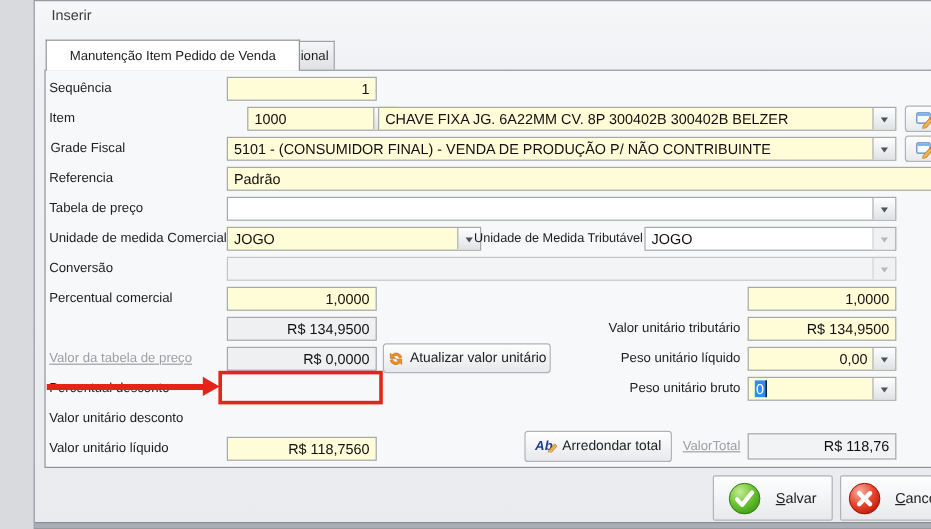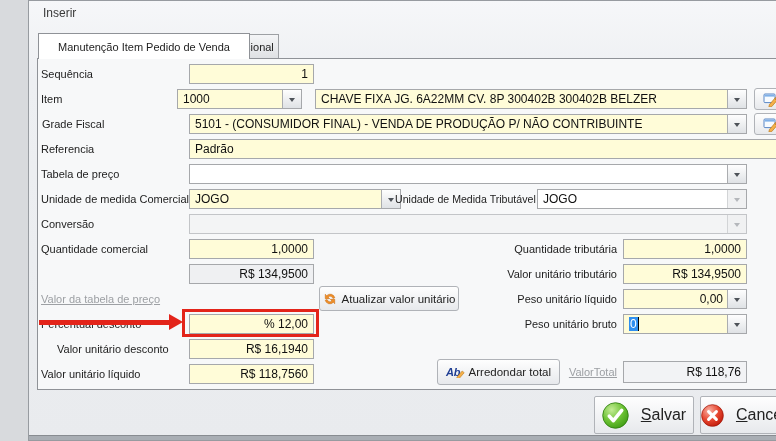--- a/index.html
+++ b/index.html
@@ -32,21 +32,21 @@
   .dd{position:absolute;top:0px;bottom:0px;right:0px;width:18px;
       background:linear-gradient(180deg,#fefefe,#dfe2e5);border-left:1px solid #abadb0;
       display:flex;align-items:center;justify-content:center;}
   .dd::after{content:"";width:0;height:0;border:3.5px solid transparent;
       border-top:4.5px solid #4e5359;margin-top:5px;}
   .dd.ddis{background:#f0f1f2;border-left-color:#d2d4d6;}
   .dd.ddis::after{border-top-color:#b4b7bb;}
   .btn{position:absolute;display:flex;align-items:center;justify-content:center;gap:5px;
       background:linear-gradient(180deg,#fefefe,#e7e9ec);border:1px solid #b0b3b8;
       border-radius:3px;font-size:11.5px;color:#222;box-sizing:border-box;z-index:4;cursor:default;}
-  .btn.big{font-size:16px;border-radius:2px;gap:12px;}
+  .btn.big{font-size:12px;border-radius:2px;gap:12px;}
   .abglyph{font-weight:bold;font-size:11px;color:#1f3e93;font-style:italic;margin-right:-3px;}
   .hl{position:absolute;left:153px;top:308px;width:137px;height:28px;
       border:3px solid #e3241a;box-sizing:border-box;z-index:6;pointer-events:none;}
   .arrowbar{position:absolute;left:10px;top:319px;width:131px;height:5px;background:#e3241a;z-index:6;}
   .arrowhead{position:absolute;left:140px;top:313px;width:0;height:0;
       border-left:14px solid #e3241a;border-top:8.5px solid transparent;
       border-bottom:8.5px solid transparent;z-index:6;}
   .sel{background:#2f8fef;color:#fff;padding:0 1px;border-right:1px solid #000;}
   .strip{position:absolute;left:0;right:0;bottom:0;height:4px;background:#a9aeb4;border-top:1px solid #888c91;}
   u{text-decoration:underline;}
@@ -59,21 +59,21 @@
 
   <div class="tab active">Manutenção Item Pedido de Venda</div>
   <div class="tab inactive">Adicional</div>
 
   <div class="page"></div>
 
   <div class="lb" style="left:12px;top:63px">Sequência</div>
   <div class="fd num" style="left:160px;top:63px;width:125px">1</div>
 
   <div class="lb" style="left:12px;top:88px">Item</div>
-  <div class="fd combo" style="left:148px;top:88px;width:125px"><span>1000</span><span class="dd"></span></div>
+  <div class="fd combo" style="left:177px;top:88px;width:125px"><span>1000</span><span class="dd"></span></div>
   <div class="fd combo" style="left:286px;top:88px;width:432px"><span>CHAVE FIXA JG. 6A22MM CV. 8P 300402B 300402B BELZER</span><span class="dd"></span></div>
   <div class="btn" style="left:725px;top:87px;width:34px;height:22px">
     <svg width="17" height="15" viewBox="0 0 17 15">
         <rect x="1" y="2" width="11" height="8.6" rx="1" fill="#f7fbff" stroke="#5b87c5"></rect>
         <rect x="1.6" y="2.6" width="9.8" height="2" fill="#7fb0e8"></rect>
         <path d="M6.4 12.6 l5.2 -6 2.3 2 -5.2 6 -2.9 .8 z" fill="#f5b04a" stroke="#b97a1e" stroke-width="0.7"></path>
         <path d="M11.8 6.4 l2.3 2 1 -1.2 -2.3 -2 z" fill="#ef972c" stroke="#b97a1e" stroke-width="0.7"></path>
       </svg>
   </div>
 
@@ -95,50 +95,48 @@
   <div class="fd combo white" style="left:160px;top:163px;width:558px"><span></span><span class="dd"></span></div>
 
   <div class="lb" style="left:12px;top:188px">Unidade de medida Comercial</div>
   <div class="fd combo" style="left:160px;top:188px;width:212px"><span>JOGO</span><span class="dd"></span></div>
   <div class="lb" style="left:366px;top:188px;font-size:10.6px">Unidade de Medida Tributável</div>
   <div class="fd combo white" style="left:508px;top:188px;width:210px"><span>JOGO</span><span class="dd ddis"></span></div>
 
   <div class="lb" style="left:12px;top:213px">Conversão</div>
   <div class="fd combo dis" style="left:160px;top:213px;width:558px"><span></span><span class="dd ddis"></span></div>
 
-  <div class="lb" style="left:12px;top:238px">Quantidade comercial</div>
+  <div class="lb" style="left:12px;top:238px">Percentual comercial</div>
   <div class="fd num" style="left:160px;top:238px;width:125px">1,0000</div>
-  <div class="lb rlb" style="left:385px;top:238px;width:203px">Quantidade tributária</div>
   <div class="fd num" style="left:594px;top:238px;width:124px">1,0000</div>
 
   <div class="fd num ro" style="left:160px;top:263px;width:125px">R$ 134,9500</div>
   <div class="lb rlb" style="left:385px;top:263px;width:203px">Valor unitário tributário</div>
   <div class="fd num" style="left:594px;top:263px;width:124px">R$ 134,9500</div>
 
   <div class="lb dim" style="left:12px;top:288px">Valor da tabela de preço</div>
+  <div class="fd num ro" style="left:160px;top:288px;width:125px">R$ 0,0000</div>
   <div class="btn" style="left:290px;top:285px;width:140px;height:25px">
     <svg width="14" height="14" viewBox="0 0 16 16">
         <path d="M13.5 6.5 A5.5 5.5 0 0 0 4.2 4.2 L2.6 2.6 v5 h5 L5.7 5.7 A3.5 3.5 0 0 1 11.4 7.4 Z" fill="#f08e26" stroke="#c56a12" stroke-width="0.6"></path>
         <path d="M2.5 9.5 A5.5 5.5 0 0 0 11.8 11.8 L13.4 13.4 v-5 h-5 l1.9 1.9 A3.5 3.5 0 0 1 4.6 8.6 Z" fill="#f08e26" stroke="#c56a12" stroke-width="0.6"></path>
       </svg>
     <span>Atualizar valor unitário</span>
   </div>
   <div class="lb rlb" style="left:385px;top:288px;width:203px">Peso unitário líquido</div>
   <div class="fd num combo" style="left:594px;top:288px;width:124px"><span>0,00</span><span class="dd"></span></div>
 
   <div class="lb" style="left:12px;top:313px">Percentual desconto</div>
-  <div class="fd num" style="left:160px;top:313px;width:125px">% 12,00</div>
   <div class="hl"></div>
   <div class="arrowbar"></div>
   <div class="arrowhead"></div>
   <div class="lb rlb" style="left:385px;top:313px;width:203px">Peso unitário bruto</div>
   <div class="fd combo" style="left:594px;top:313px;width:124px"><span class="sel">0</span><span class="dd"></span></div>
 
-  <div class="lb" style="left:28px;top:338px">Valor unitário desconto</div>
-  <div class="fd num" style="left:160px;top:338px;width:125px">R$ 16,1940</div>
+  <div class="lb" style="left:12px;top:338px">Valor unitário desconto</div>
 
   <div class="lb" style="left:12px;top:363px">Valor unitário líquido</div>
   <div class="fd num" style="left:160px;top:363px;width:125px">R$ 118,7560</div>
   <div class="btn" style="left:408px;top:358px;width:123px;height:26px">
     <span style="position:relative;display:inline-block"><span class="abglyph">Ab</span><svg width="10" height="9" viewBox="0 0 10 9" style="position:relative;left:-2px;top:2px">
           <path d="M1 8 l5.2 -6 2 1.7 -5.2 6 -2.4 .6 z" fill="#f5b04a" stroke="#b97a1e" stroke-width="0.6"></path>
         </svg></span>
     <span style="margin-left:-4px">Arredondar total</span>
   </div>
   <div class="lb dim rlb" style="left:438px;top:361px;width:150px">ValorTotal</div>

